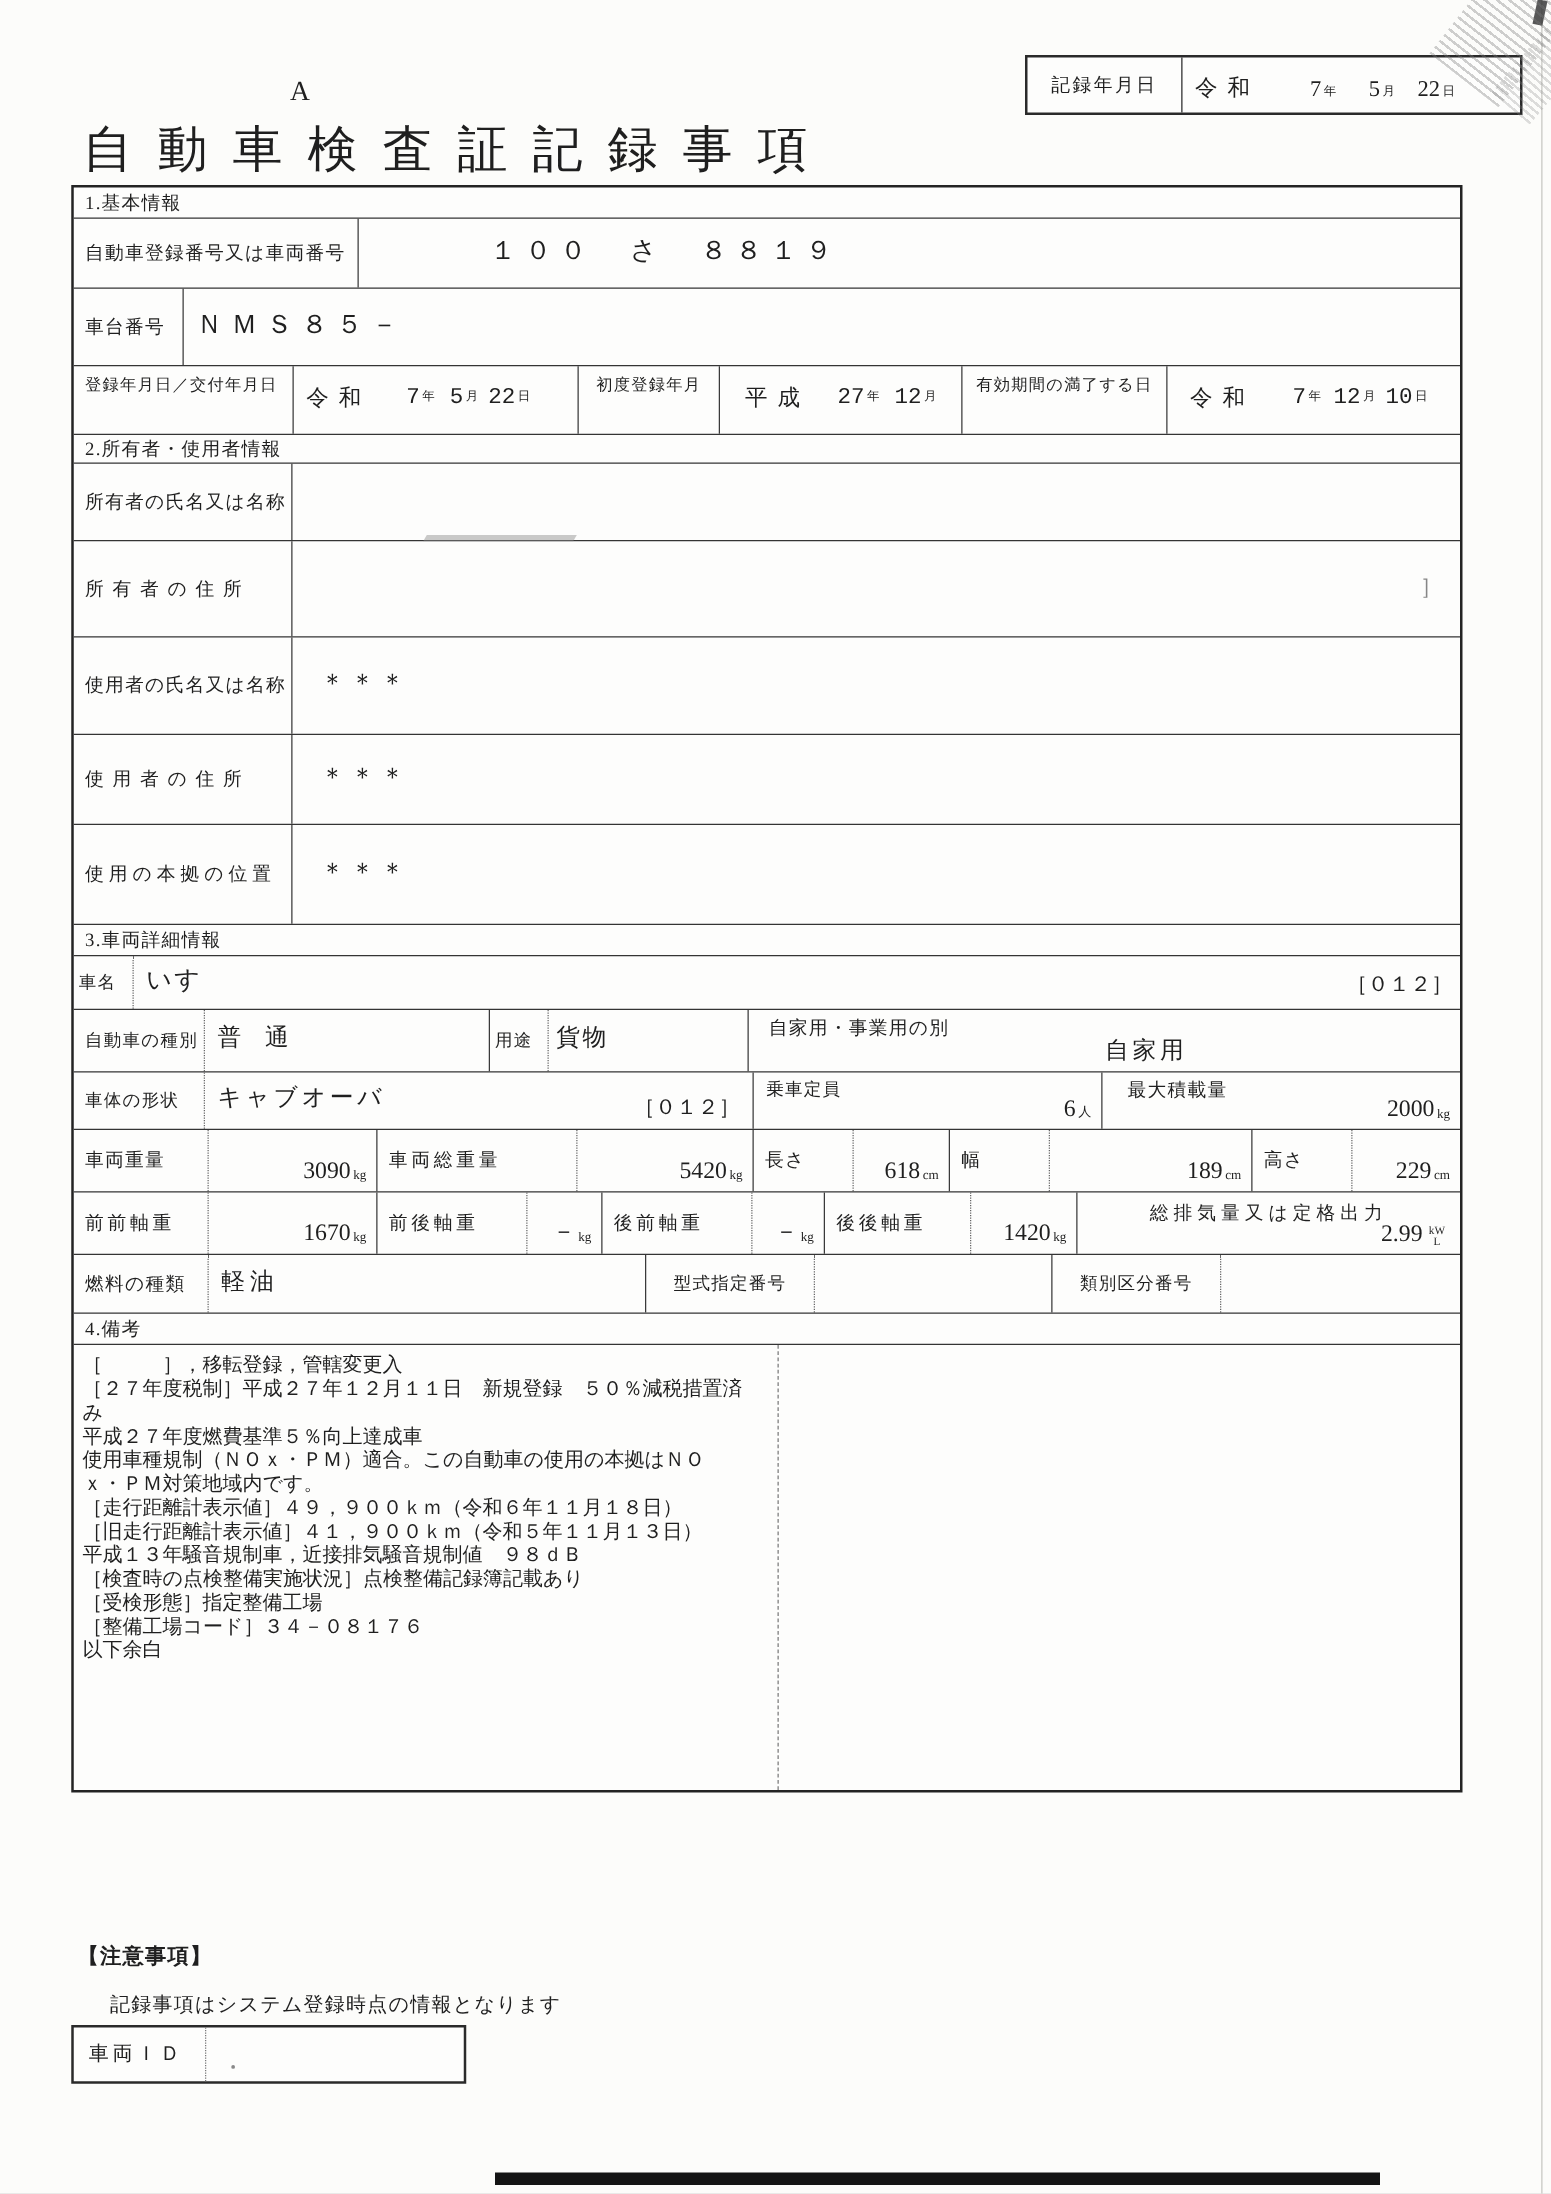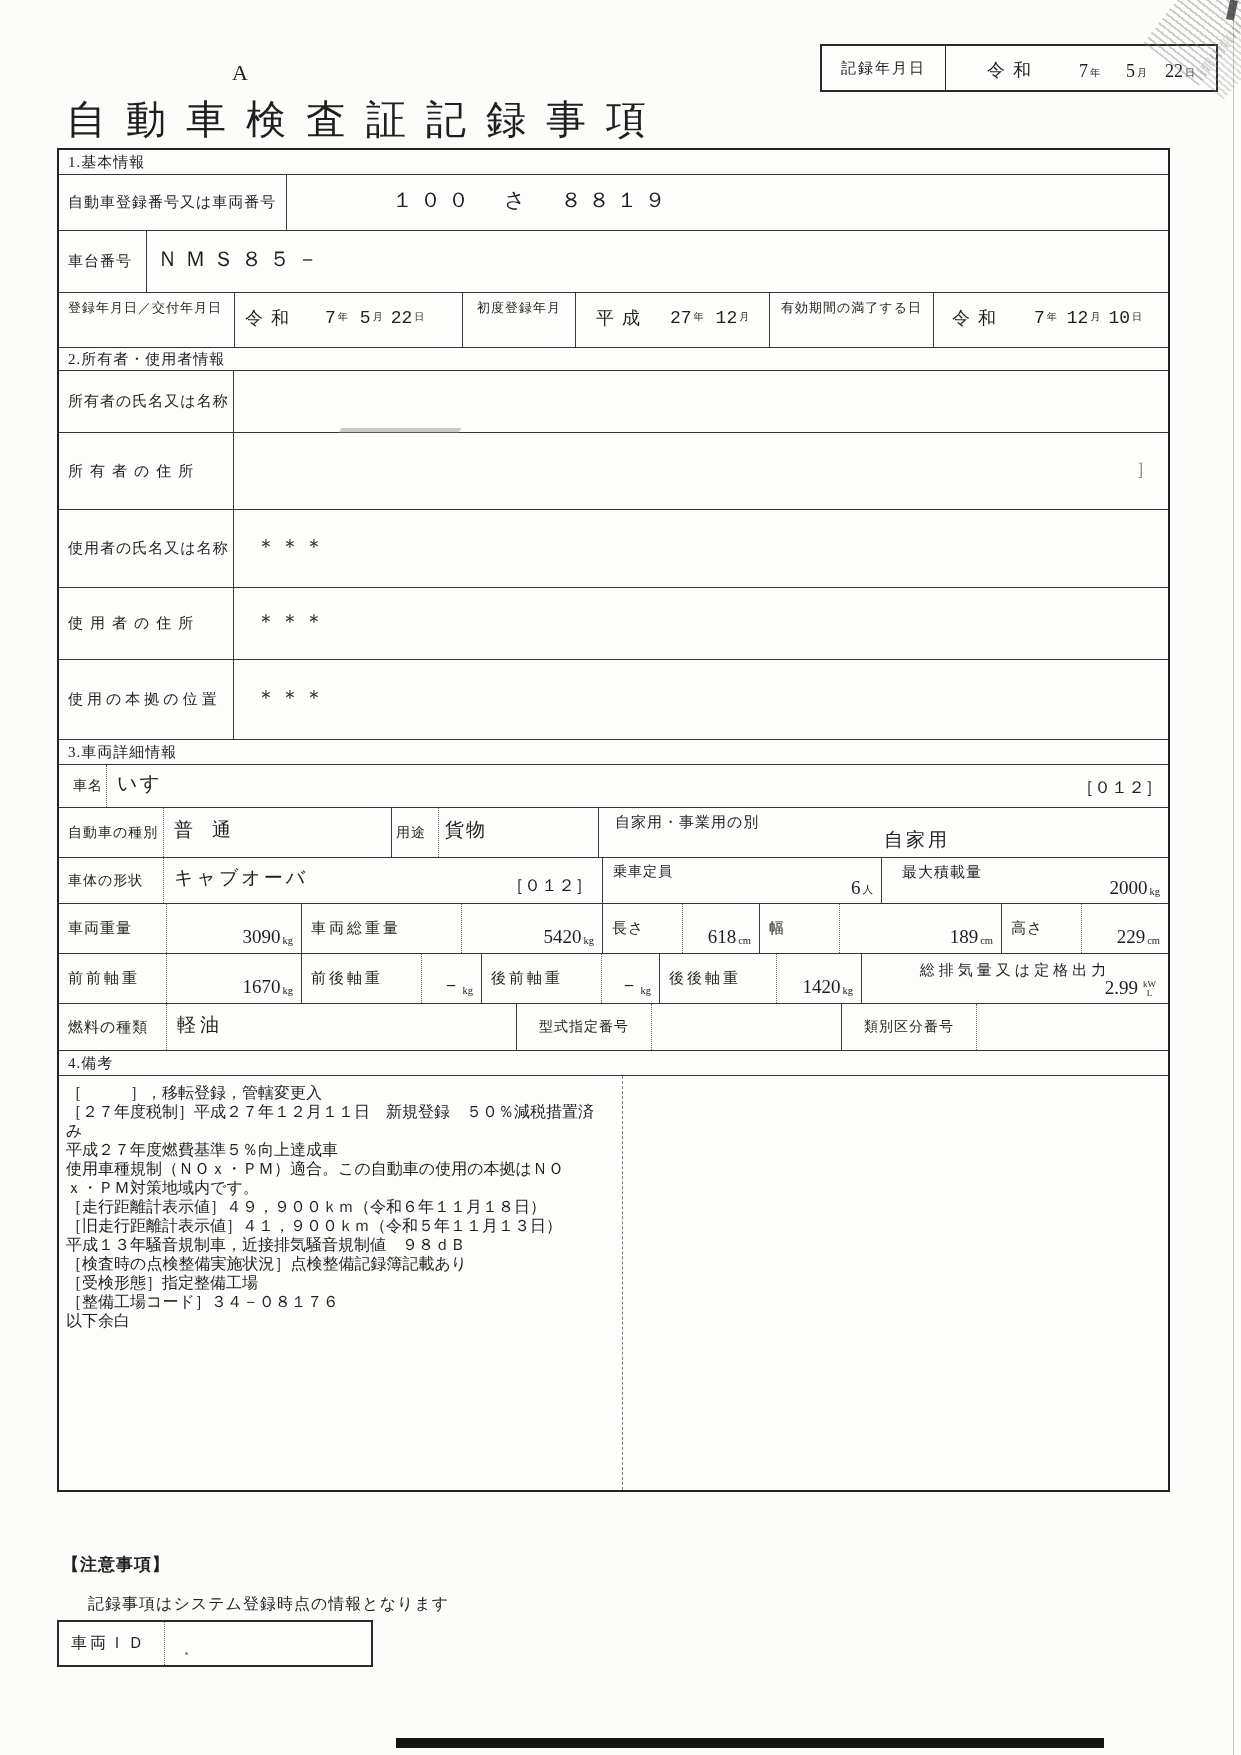--- a/index.html
+++ b/index.html
@@ -3,21 +3,21 @@
 <meta charset="utf-8">
 <style>
   * { margin:0; padding:0; box-sizing:border-box; }
   body { background:#9a9a9a; font-family:"Liberation Serif","DejaVu Serif",serif; }
   .page { position:relative; width:1241px; height:1755px; margin:0 auto; background:#fcfcfa; color:#1f1f1f; overflow:hidden; }
 
   
   .corner-a { position:absolute; left:232px; top:60px; font-size:22px; }
   .doc-title { position:absolute; left:66px; top:92px; font-size:40px; font-weight:400; letter-spacing:20px; white-space:nowrap; }
 
-  .record-date { position:absolute; left:820px; top:44px; width:398px; height:48px; border:2px solid #2a2a2a; display:flex; background:#fdfdfc;gap:31px; }
+  .record-date { position:absolute; left:820px; top:44px; width:398px; height:48px; border:2px solid #2a2a2a; display:flex; background:#fdfdfc; }
   .rd-label { width:124px; border-right:1.5px solid #2a2a2a; display:flex; align-items:center; justify-content:center; font-size:15px; letter-spacing:2px; }
   .rd-value { flex:1; display:flex; align-items:flex-end; padding:0 6px 8px 10px; }
 
   
   .era  { font-size:18px; letter-spacing:8px; white-space:nowrap; }
   .dnum { font-size:18px; white-space:nowrap; }
   .dunit{ font-size:10px; padding-bottom:2px; margin-left:2px; white-space:nowrap; }
 
   
   .table { position:absolute; left:57px; top:148px; width:1113px; border:2px solid #232323; background:#fdfdfc; }
@@ -169,21 +169,21 @@
     <div class="row" style="height:80px">
       <div class="lbl bsolid" style="width:175px; letter-spacing:4px">使用の本拠の位置</div>
       <div class="vbl" style="flex:1; padding-left:22px">
         <span class="stars">＊＊＊</span>
       </div>
     </div>
 
     <div class="row sec-head" style="height:25px">3.車両詳細情報</div>
 
     <div class="row" style="height:43px">
-      <div class="lbl small bdot" style="width:48px; padding-left:14px">車名</div>
+      <div class="lbl small bdot" style="width:48px; padding-left:4px">車名</div>
       <div class="vbl" style="flex:1; position:relative">
         <span style="font-size:20px; letter-spacing:2px">いすゞ</span>
         <span style="position:absolute; right:6px; bottom:8px; font-size:17px">［０１２］</span>
       </div>
     </div>
 
 
     <div class="row" style="height:50px">
       <div class="lbl small bdot" style="width:105px">自動車の種別</div>
       <div class="vbl bsolid" style="width:228px">
@@ -288,21 +288,21 @@
         <span style="font-size:19px; letter-spacing:4px">軽油</span>
       </div>
       <div class="lbl center bdot" style="width:135px; font-size:14px">型式指定番号</div>
       <div class="vbl bsolid" style="width:190px"></div>
       <div class="lbl center bdot" style="width:135px; font-size:14px">類別区分番号</div>
       <div class="vbl" style="flex:1"></div>
     </div>
 
     <div class="row sec-head" style="height:25px">4.備考</div>
 
-    <div class="row remarks" style="height:415px">
+    <div class="row remarks" style="height:357px">
       <div class="remarks-text">
         <div>［　　　］，移転登録，管轄変更入</div>
         <div>［２７年度税制］平成２７年１２月１１日　新規登録　５０％減税措置済み</div>
         <div>平成２７年度燃費基準５％向上達成車</div>
         <div>使用車種規制（ＮＯｘ・ＰＭ）適合。この自動車の使用の本拠はＮＯｘ・ＰＭ対策地域内です。</div>
         <div>［走行距離計表示値］４９，９００ｋｍ（令和６年１１月１８日）</div>
         <div>［旧走行距離計表示値］４１，９００ｋｍ（令和５年１１月１３日）</div>
         <div>平成１３年騒音規制車，近接排気騒音規制値　９８ｄＢ</div>
         <div>［検査時の点検整備実施状況］点検整備記録簿記載あり</div>
         <div>［受検形態］指定整備工場</div>

